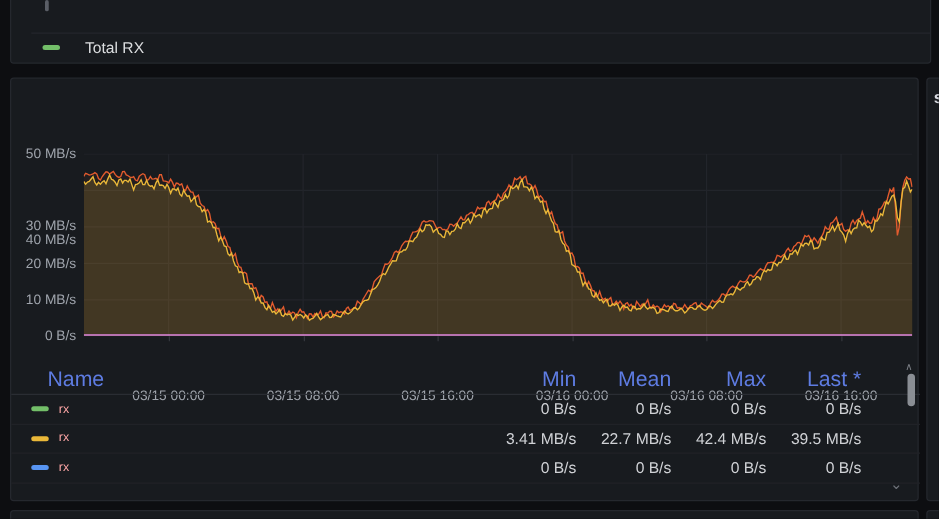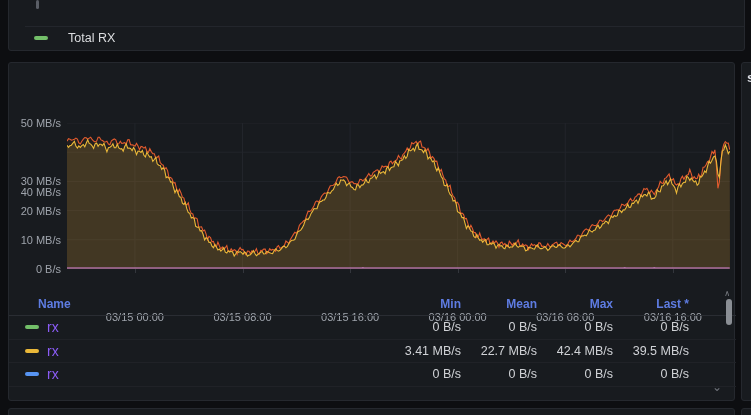--- a/index.html
+++ b/index.html
@@ -23,25 +23,25 @@
   .plot{position:absolute;left:58px;top:60px;width:663px;height:146px;cursor:crosshair;}
   .plot svg{display:block;width:663px;height:146px;}
   .x-labels{position:absolute;left:58px;top:210px;width:663px;height:16px;}
   .x-tick-label{position:absolute;top:2px;transform:translateX(-50%);font-size:11px;color:#9FA4AC;white-space:nowrap;margin-top:36px;}
   .x-tick-mark{position:absolute;top:-4px;width:1px;height:4px;background:#33363C;}
 
   
   .legend-table{position:absolute;left:0;top:230px;width:727px;}
   .lt-header{display:flex;align-items:center;height:23px;padding:0 47px 0 16px;border-bottom:1px solid #2A2D33;box-sizing:border-box;}
   .lt-h-name{flex:1;text-align:left;padding-left:13px;}
-  .lt-h{font-size:12px;font-weight:700;color:#5E7CE2;cursor:pointer;}
+  .lt-h{font-size:17px;font-weight:400;color:#5E7CE2;cursor:pointer;}
   .lt-col{width:76px;text-align:right;flex:0 0 auto;}
   .lt-row{display:flex;align-items:center;height:23.5px;padding:0 47px 0 16px;border-bottom:1px solid #202227;box-sizing:border-box;cursor:pointer;}
   .lt-name-cell{flex:1;display:flex;align-items:center;gap:8px;}
-  .lt-name{font-size:14px;color:#8b5cf6;}
+  .lt-name{font-size:10px;color:#fca5a5;}
   .lt-val{font-size:12.5px;color:#D0D2D6;}
 
   .sb-thumb{position:absolute;right:2px;top:236px;width:6px;height:26px;background:#8A8E94;border-radius:3px;cursor:pointer;}
   .sb-up{position:absolute;right:4px;top:227px;font-size:8px;color:#7D8187;line-height:8px;}
   .scroll-down{position:absolute;left:703px;top:318px;font-size:12px;color:#6F737A;line-height:12px;}
 
   
   .right-panel{left:741px;top:62px;width:16px;height:339px;}
   .rp-title{position:absolute;left:5px;top:7px;font-size:13.5px;font-weight:700;color:#D9DBE2;}
 

